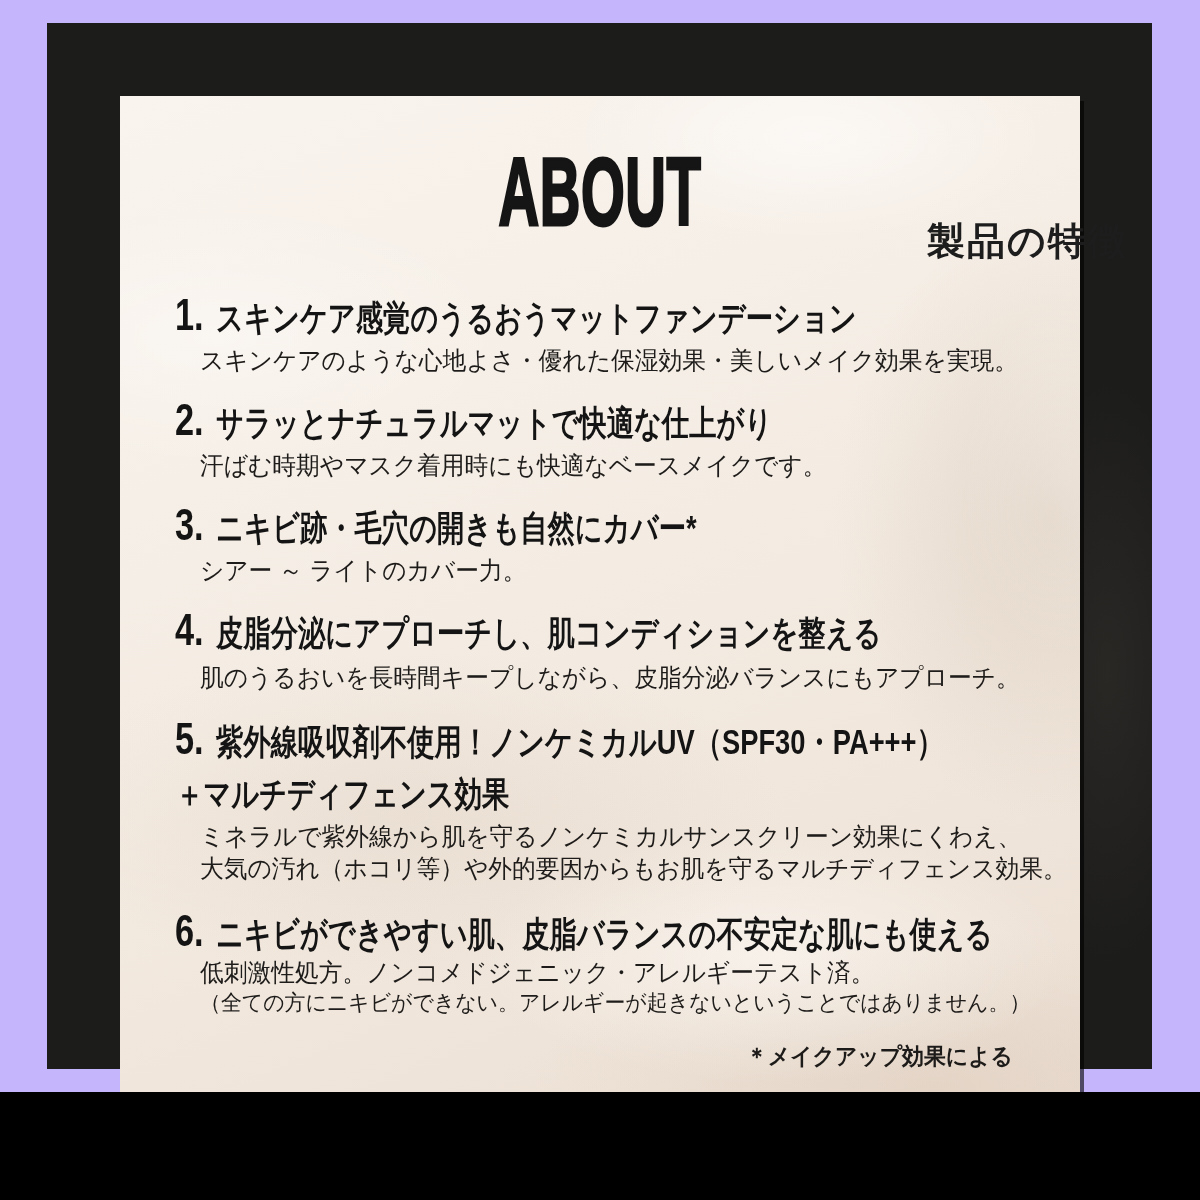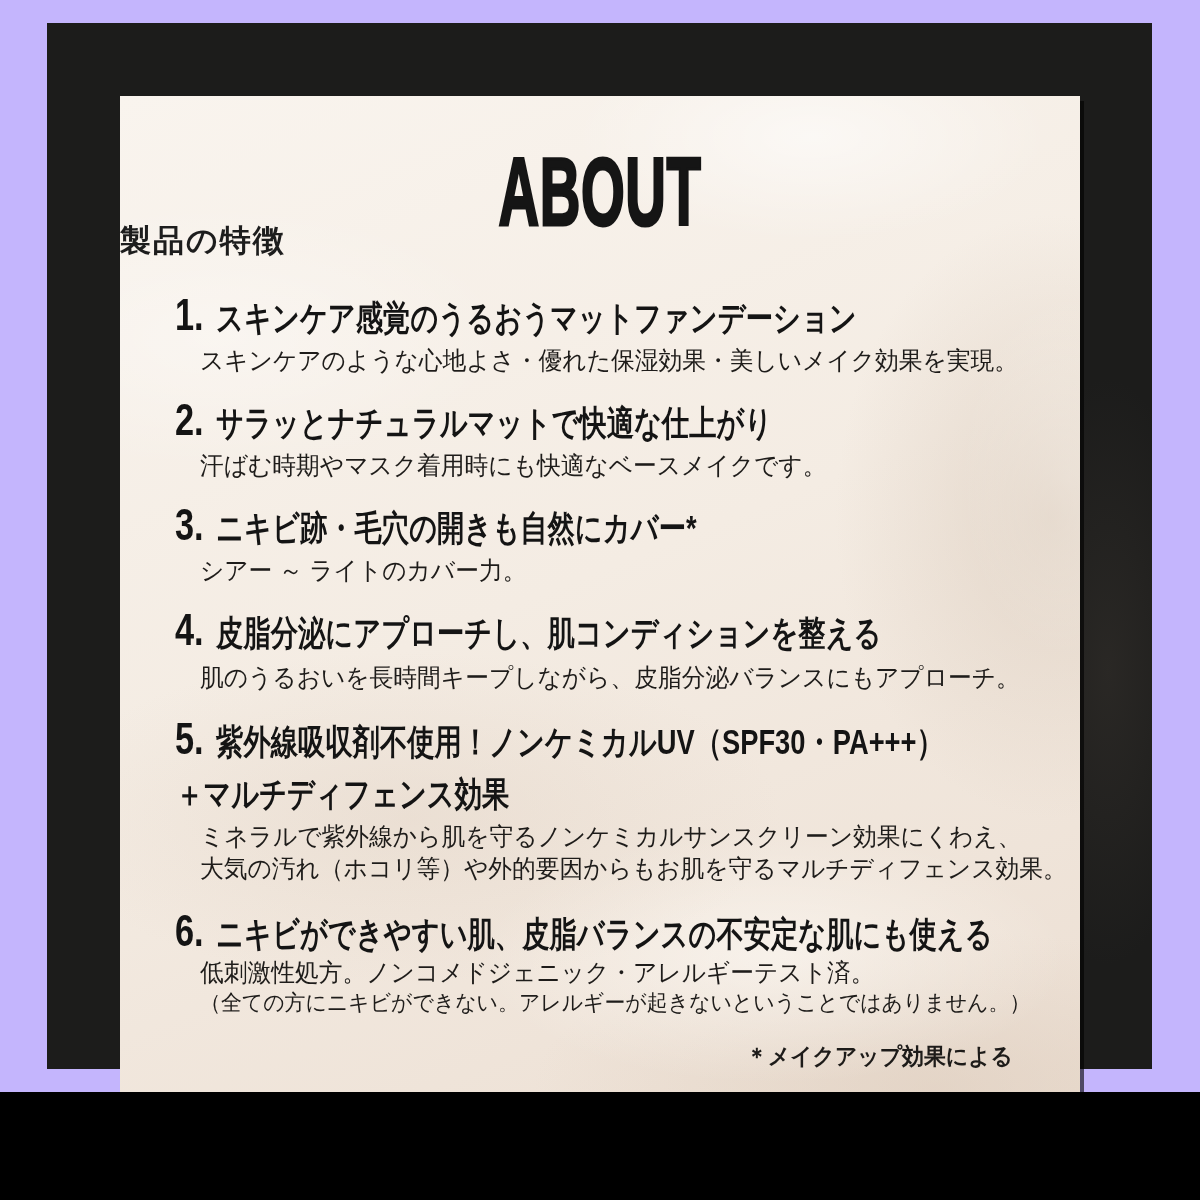--- a/index.html
+++ b/index.html
@@ -44,23 +44,23 @@
     display:inline-block;
     font-size:97px;font-weight:bold;
     letter-spacing:1px;
     color:#151515;
     -webkit-text-stroke:3px #151515;
     transform:scaleX(0.58);
     transform-origin:center;
   }
   .subtitle{
     position:absolute;left:0;top:129px;width:100%;
-    text-align:left;
-    font-size:31px;line-height:32px;font-weight:600;
-    letter-spacing:2px;color:#1d1d1d;
+    text-align:right;
+    font-size:38px;line-height:32px;font-weight:600;
+    letter-spacing:2px;color:#1d1d1d;padding-left:48px;
   }
   .head{
     position:absolute;left:55px;
     line-height:44px;height:44px;white-space:nowrap;
     transform:scaleX(0.78);transform-origin:left bottom;
     color:#141414;
   }
   .head .num{font-size:44px;font-weight:bold;}
   .head .htext{font-size:35px;font-weight:bold;margin-left:16px;}
   .head2{

